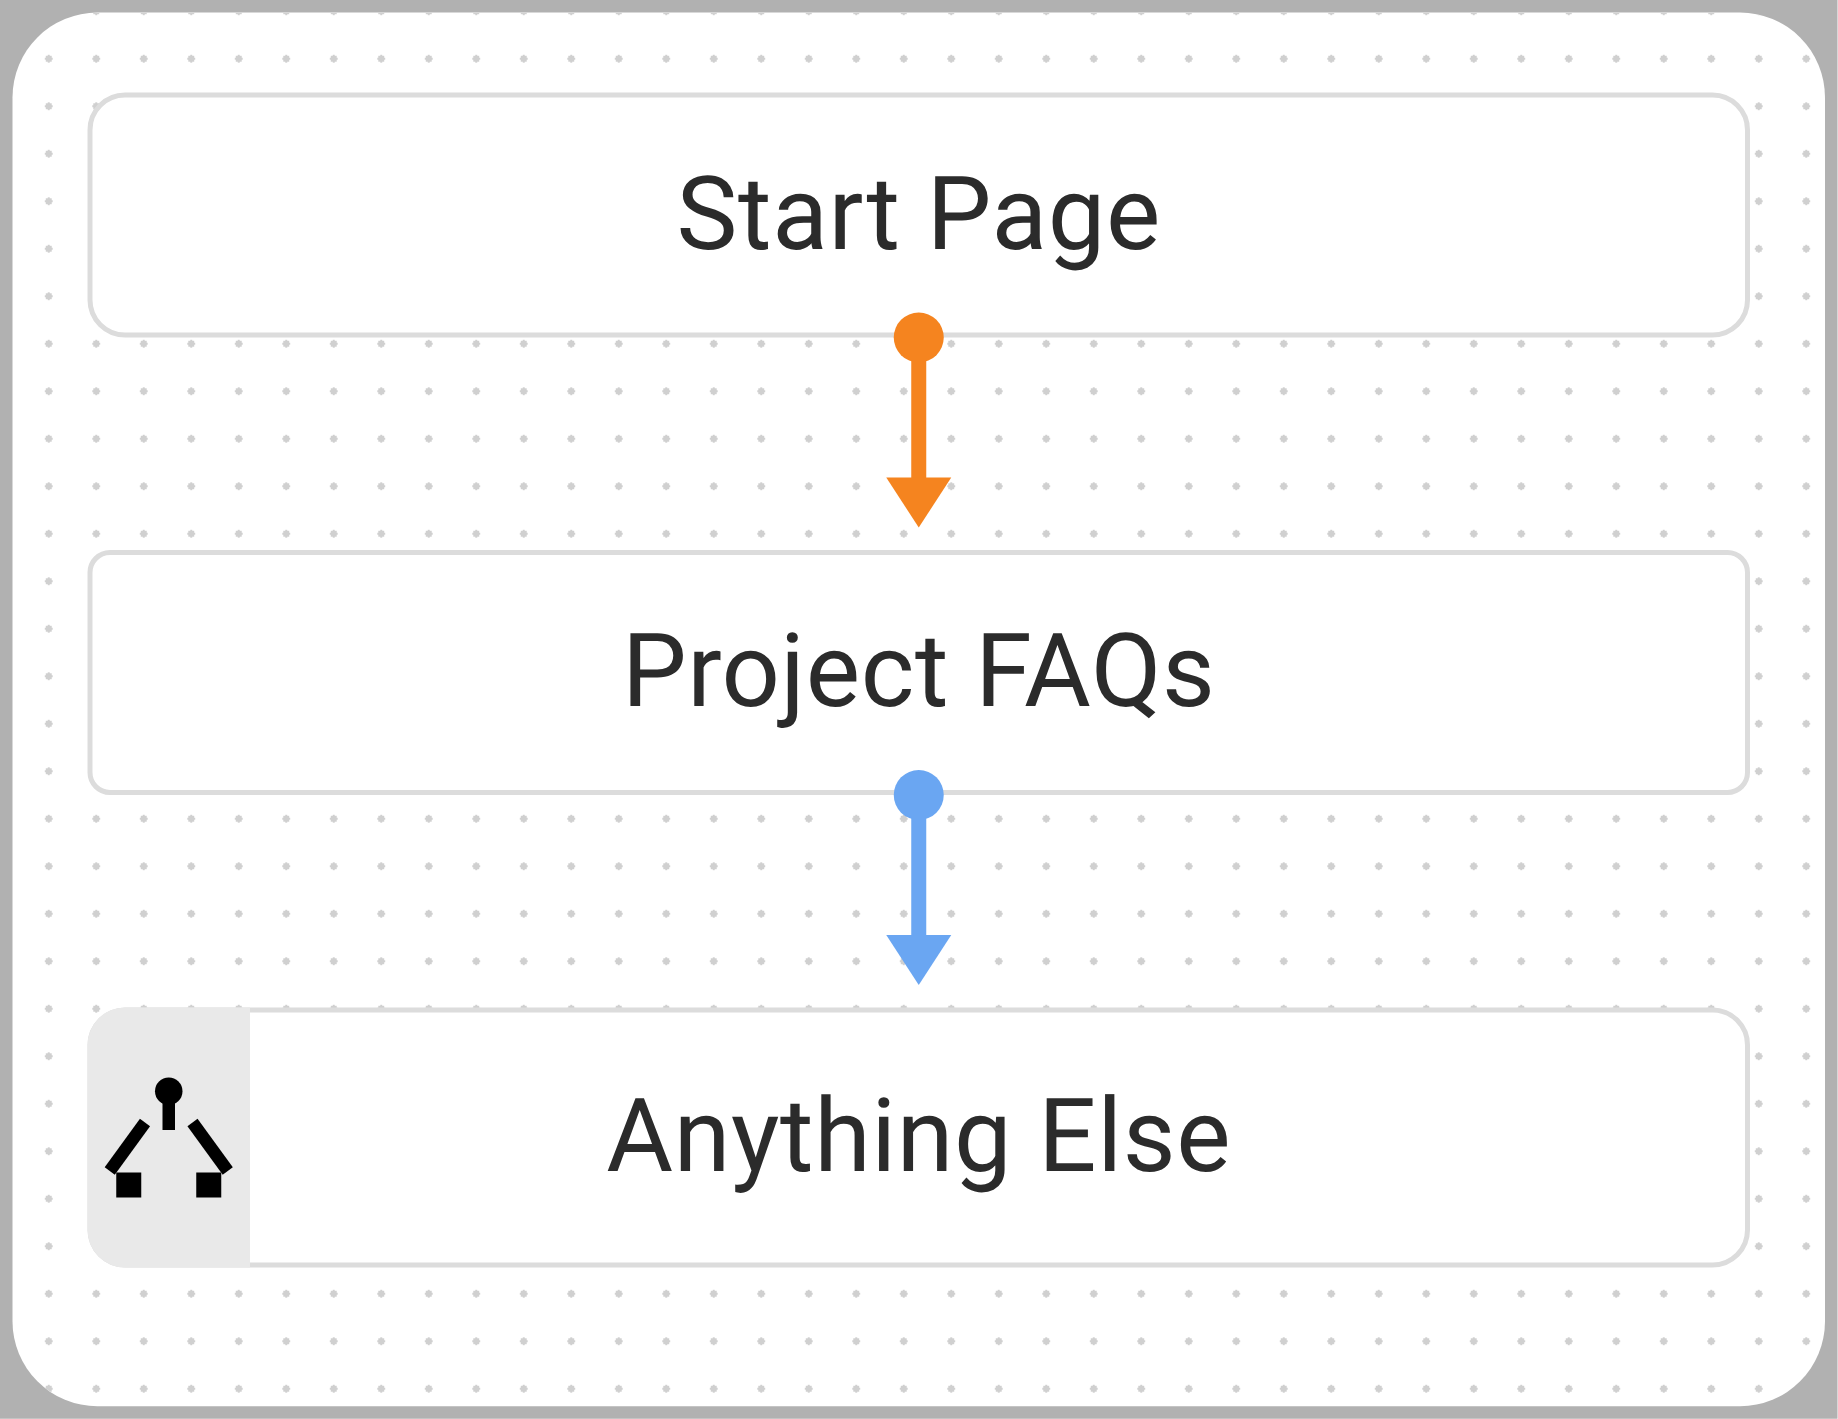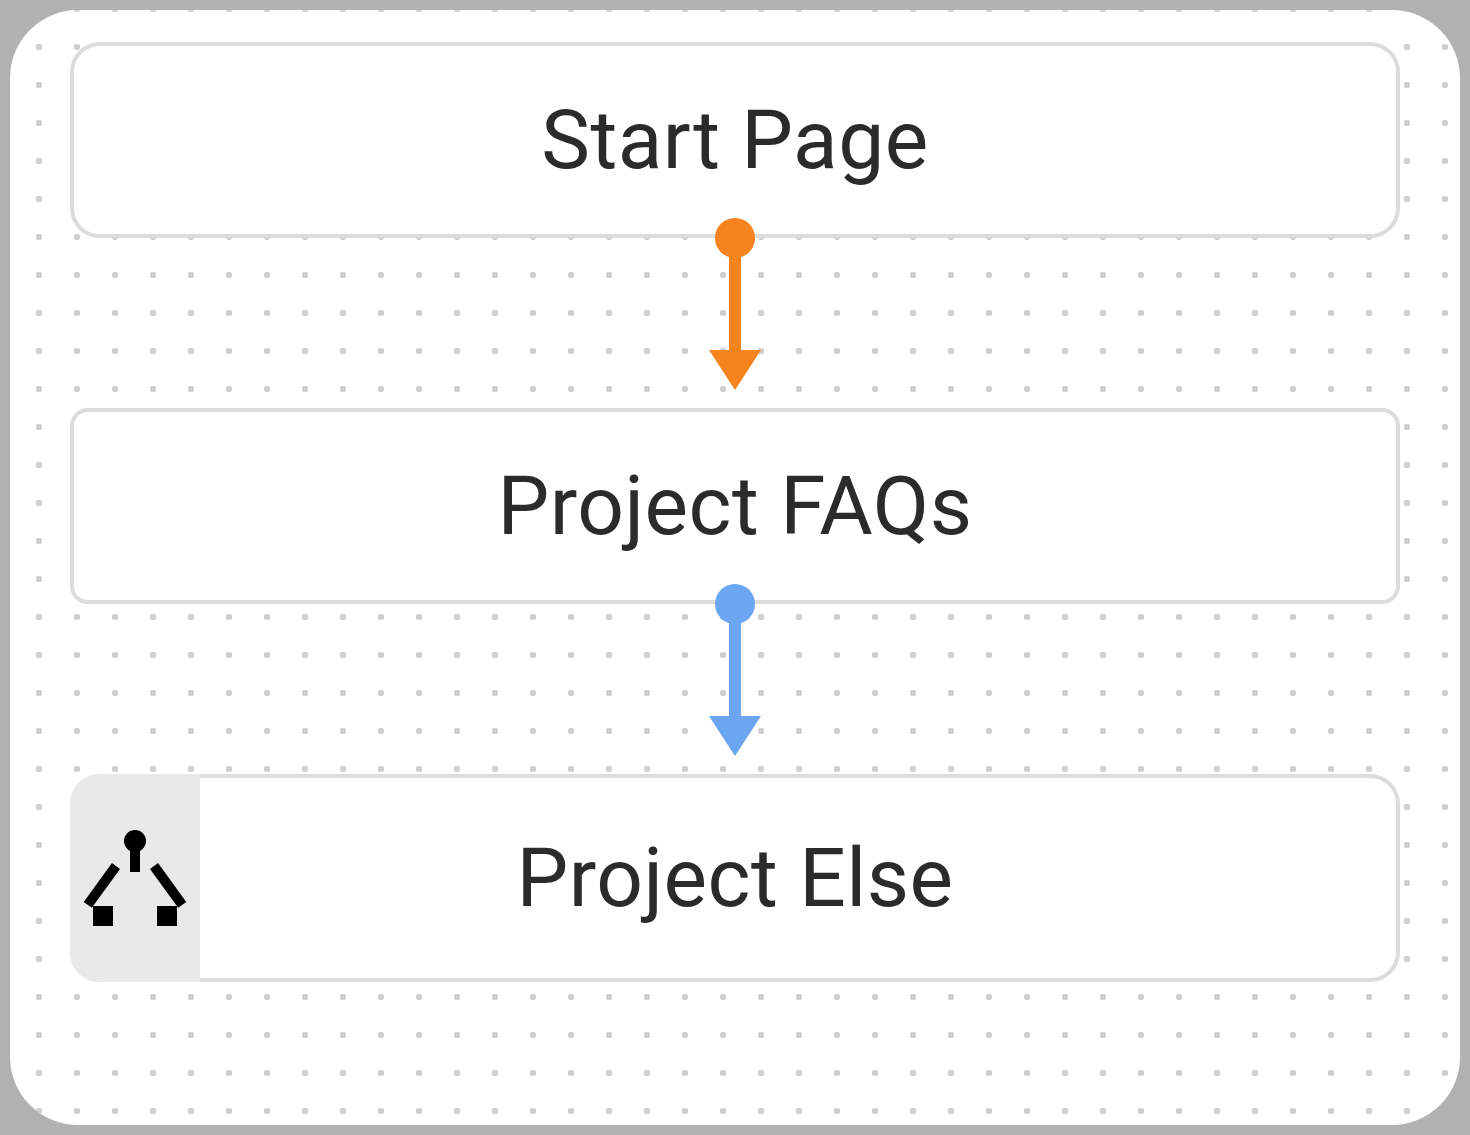--- a/index.html
+++ b/index.html
@@ -28,21 +28,21 @@
       position: absolute;
       inset: 0;
       background-image: radial-gradient(circle, #d0d0d0 3px, transparent 3px);
       background-size: 38px 38px;
       background-position: 48px 246px;
       pointer-events: none;
     }
     .content {
       position: relative;
       height: 100%;
-      padding-top: 32px;
+      padding-top: 64px;
     }
     .node {
       position: relative;
       margin: 0 auto;
       width: 1330px;
       background: #ffffff;
       border: 4px solid #dcdcdc;
       border-radius: 30px;
       display: flex;
       align-items: center;
@@ -195,17 +195,17 @@
       <div class="icon-slot">
         <div class="hub-icon">
           <div class="top-dot"></div>
           <div class="stem"></div>
           <div class="branch-left"></div>
           <div class="branch-right"></div>
           <div class="sq-left"></div>
           <div class="sq-right"></div>
         </div>
       </div>
-      <span>Project Else</span>
+      <span>Anything Else</span>
     </div>
 
   </div>
 </div>
 
 </body></html>

